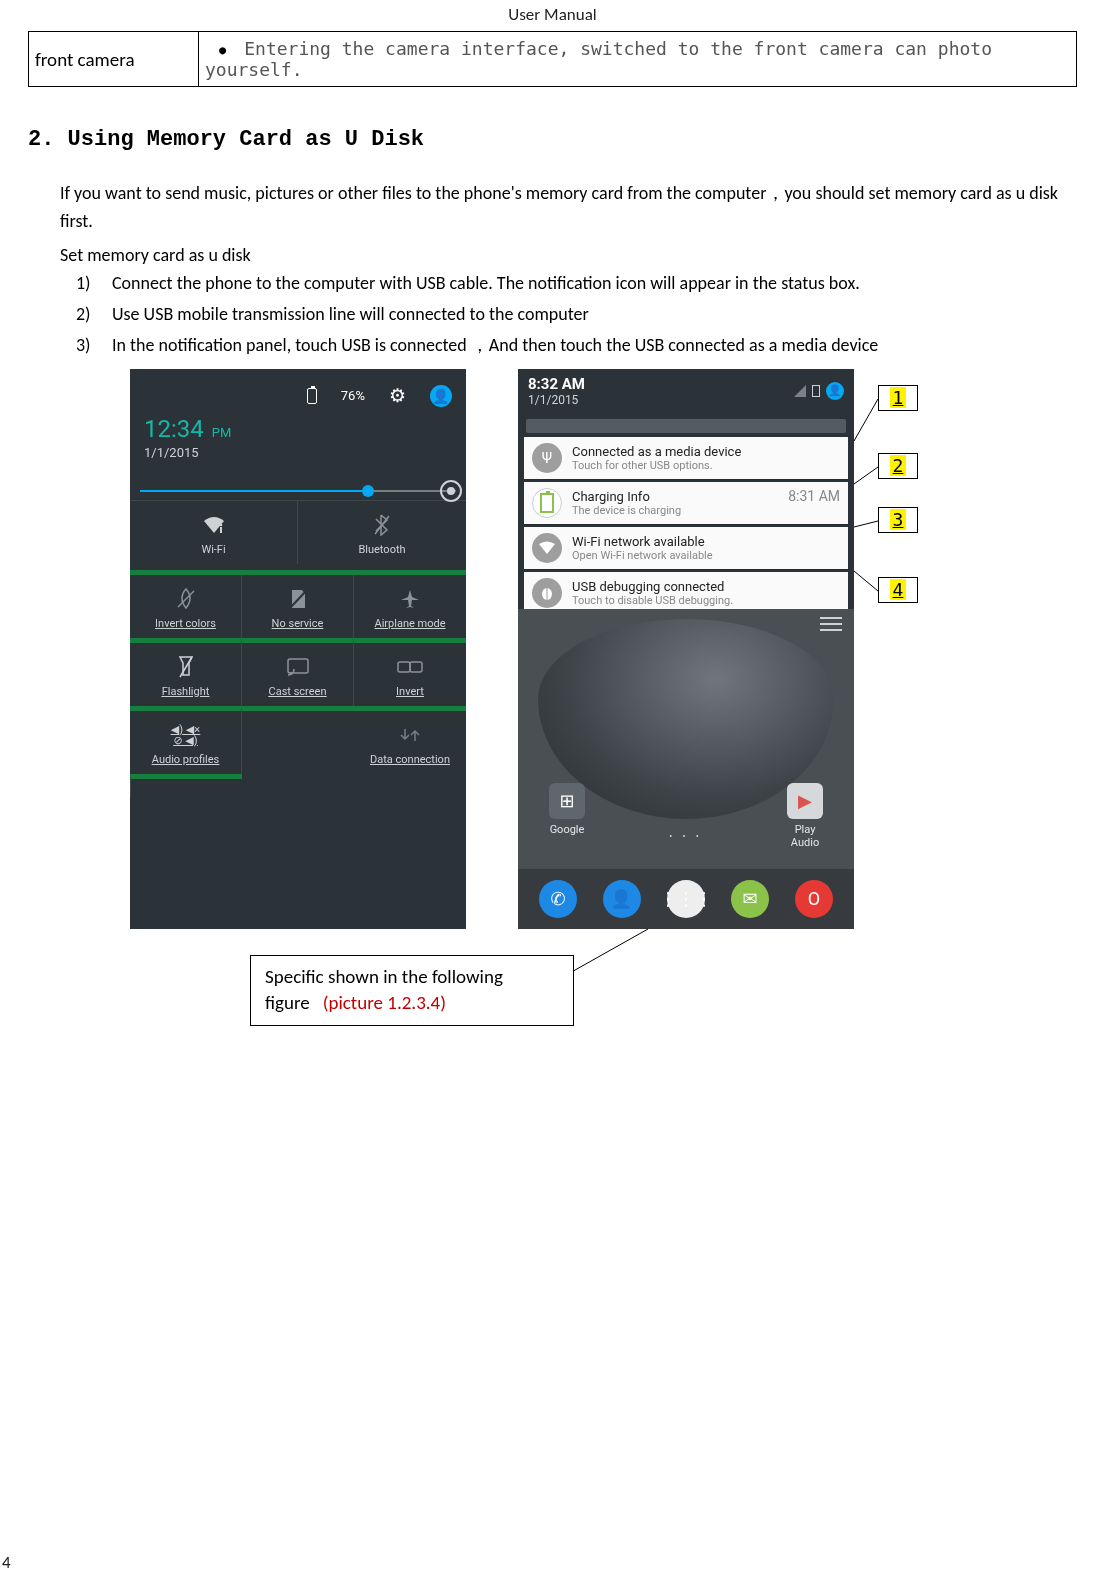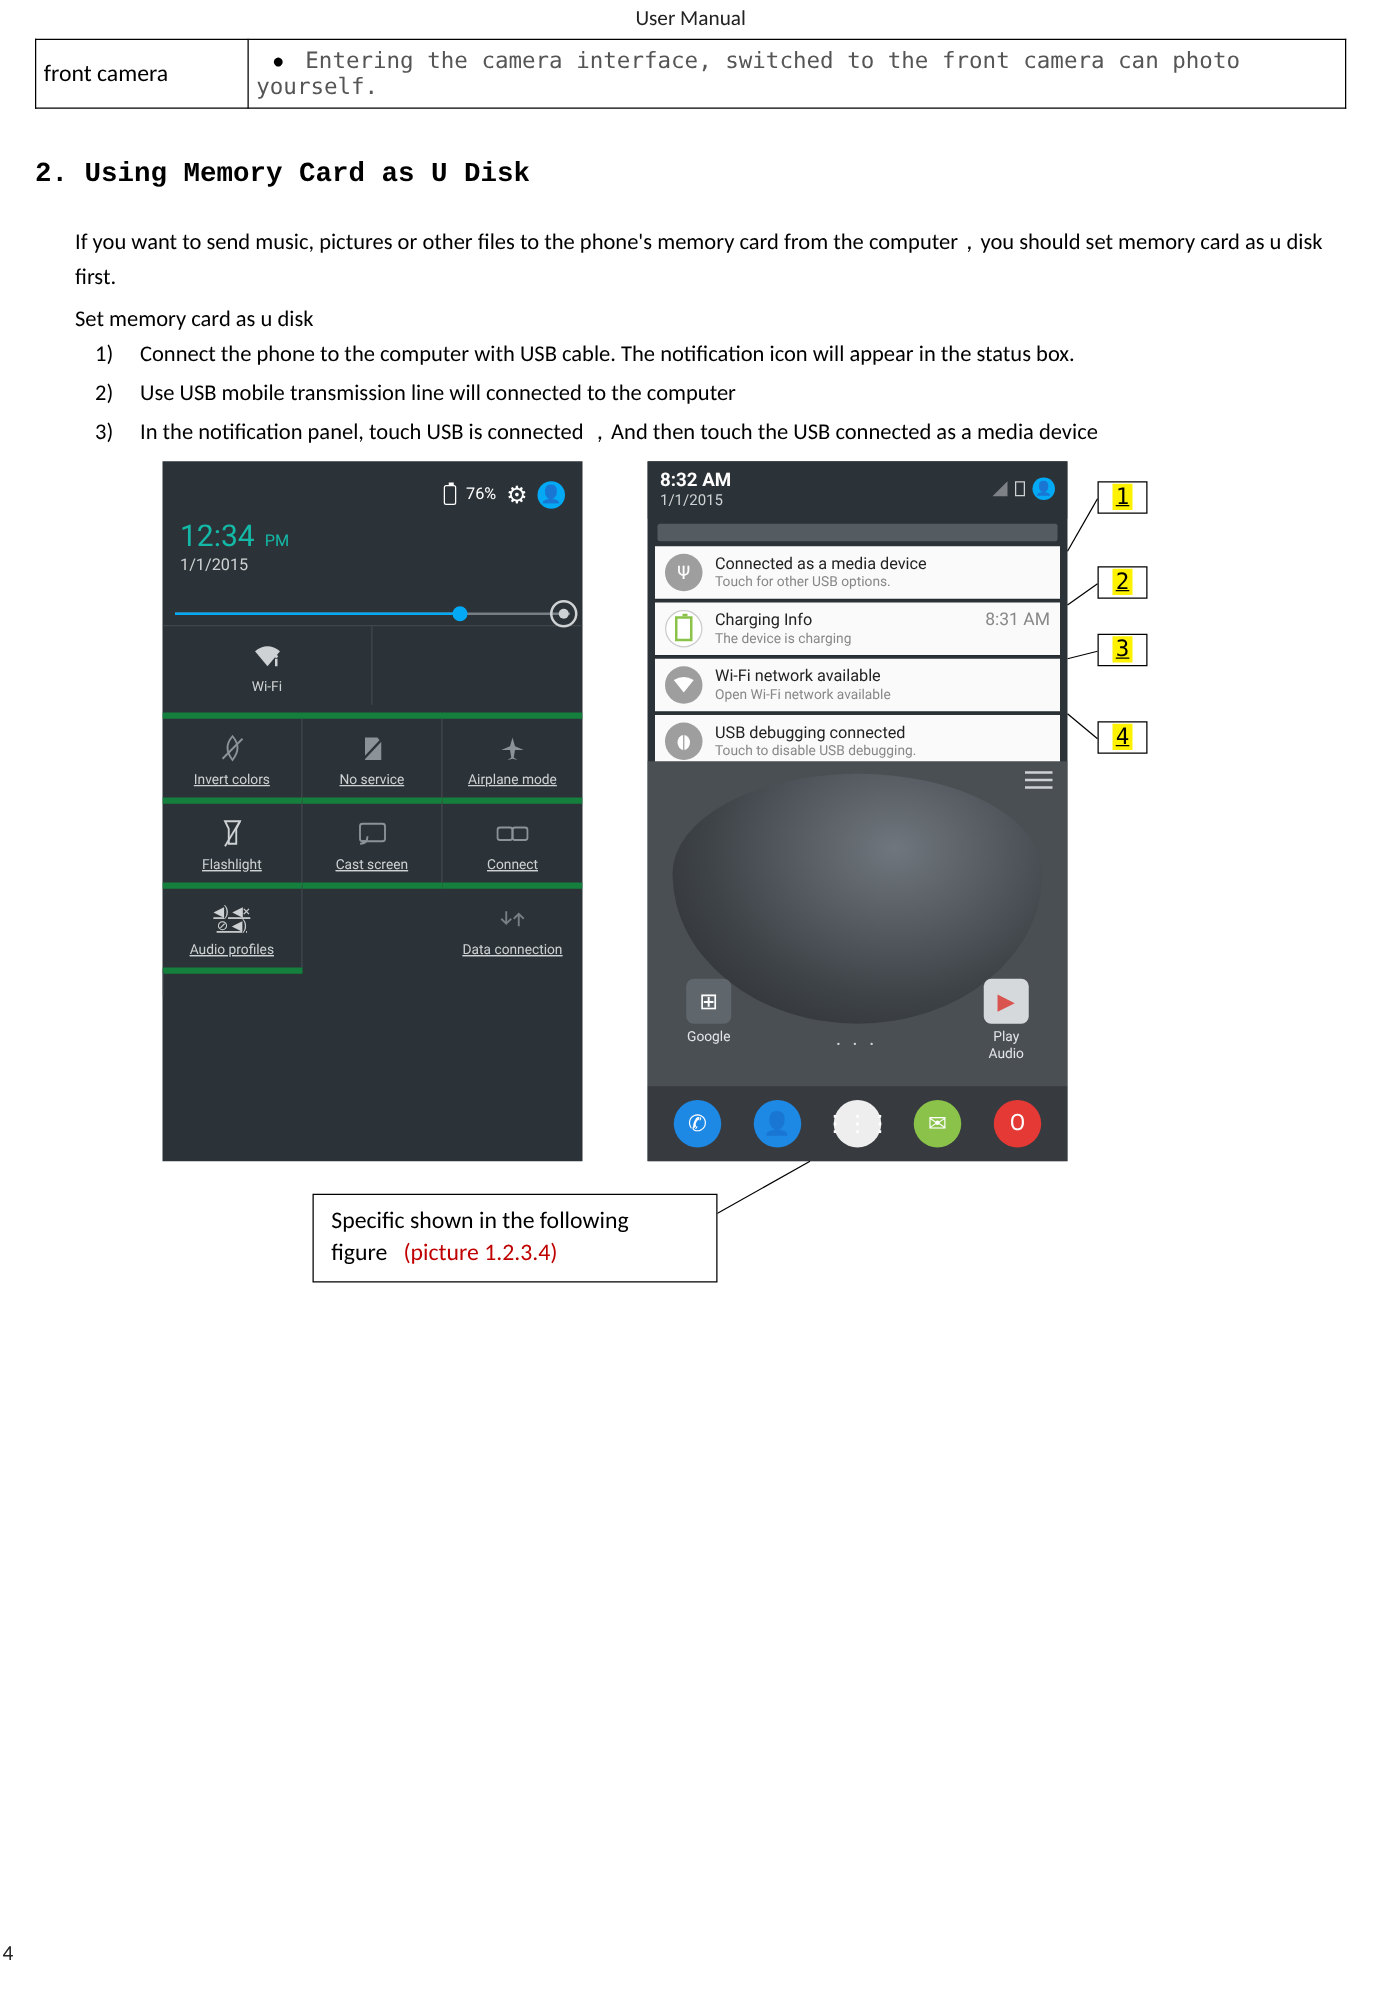--- a/index.html
+++ b/index.html
@@ -86,21 +86,21 @@
     color: #cfd2d4;
     font-family: "Roboto", Arial, sans-serif;
     font-size: 12px;
     overflow: hidden;
   }
   .phone-left { top: 0; left: 102px; }
   .phone-right { top: 0; left: 490px; }
 
   
   .plh { padding: 14px 14px 4px 14px; }
-  .pl-status { display: flex; justify-content: flex-end; align-items: center; gap: 8px; height: 26px; color: #fff; font-size: 13px; }
+  .pl-status { display: flex; justify-content: flex-end; align-items: center; gap: 24px; height: 26px; color: #fff; font-size: 13px; }
   .pl-status .batt { width: 10px; height: 16px; border: 1.5px solid #fff; border-radius: 2px; position: relative; }
   .pl-status .batt::after { content: ""; position: absolute; top: -3px; left: 3px; width: 4px; height: 2px; background: #fff; }
   .pl-status .gear { color: #fff; font-size: 19px; }
   .pl-status .avatar { width: 22px; height: 22px; border-radius: 50%; background: #03a9f4; display: flex; align-items: center; justify-content: center; font-size: 14px; color: #fff; }
   .pl-time { font-size: 24px; color: #14b8a6; margin-top: 6px; }
   .pl-time .pm { font-size: 13px; font-weight: normal; margin-left: 2px; }
   .pl-date { font-size: 13px; color: #cfd2d4; margin-top: 2px; }
   .pl-slider { position: relative; margin: 26px 10px 8px 10px; }
   .pl-slider .track { height: 2px; background: #787f84; }
   .pl-slider .fill { height: 2px; background: #03a9f4; width: 72%; position: absolute; top: 0; left: 0; }
@@ -303,20 +303,29 @@
       <div class="pl-cell">
         <div class="pl-ico">
             <svg width="24" height="20" viewBox="0 0 24 20">
               <path d="M12 18 L2 6 Q12 -2 22 6 Z" fill="#cfd2d4"></path>
               <rect x="18" y="12" width="2" height="6" fill="#cfd2d4"></rect>
               <circle cx="19" cy="10" r="1.3" fill="#cfd2d4"></circle>
             </svg>
           </div>
         <div class="pl-lbl">Wi-Fi</div>
       </div>
+      <div class="pl-cell" style="border-right:none">
+        <div class="pl-ico">
+            <svg width="16" height="22" viewBox="0 0 16 22">
+              <path d="M7 1 L13 6 L8 11 L13 16 L7 21 V12 L2 17 M7 10 L2 5 M7 1 V11" stroke="#8c9398" stroke-width="1.5" fill="none"></path>
+              <line x1="1" y1="20" x2="15" y2="2" stroke="#8c9398" stroke-width="1.5"></line>
+            </svg>
+          </div>
+        <div class="pl-lbl">Bluetooth</div>
+      </div>
     </div>
 
     <div class="pl-grid pl-row-border">
       <div class="pl-cell">
         <div class="pl-ico">
             <svg width="20" height="22">
               <path d="M10 1 Q18 10 10 20 Q2 10 10 1 Z" fill="none" stroke="#8c9398" stroke-width="1.5"></path>
               <line x1="2" y1="19" x2="18" y2="3" stroke="#8c9398" stroke-width="1.5"></line>
             </svg>
           </div>
@@ -359,21 +368,21 @@
           </div>
         <div class="pl-lbl">Cast screen</div>
       </div>
       <div class="pl-cell pl-row-border">
         <div class="pl-ico">
             <svg width="26" height="18">
               <rect x="1" y="4" width="12" height="10" rx="2" fill="none" stroke="#8c9398" stroke-width="1.5"></rect>
               <rect x="13" y="4" width="12" height="10" rx="2" fill="none" stroke="#8c9398" stroke-width="1.5"></rect>
             </svg>
           </div>
-        <div class="pl-lbl">Connect</div>
+        <div class="pl-lbl">Invert</div>
       </div>
       <div class="pl-cell pl-row-border">
         <div class="pl-ico" style="font-size:11px;line-height:1;">◀) ◀×<br>⊘ ◀)</div>
         <div class="pl-lbl">Audio profiles</div>
       </div>
 
       <div class="pl-cell pl-row-border" style="border-right:none"></div>
       <div class="pl-cell pl-row-border">
         <div class="pl-ico">
             <svg width="22" height="16">

